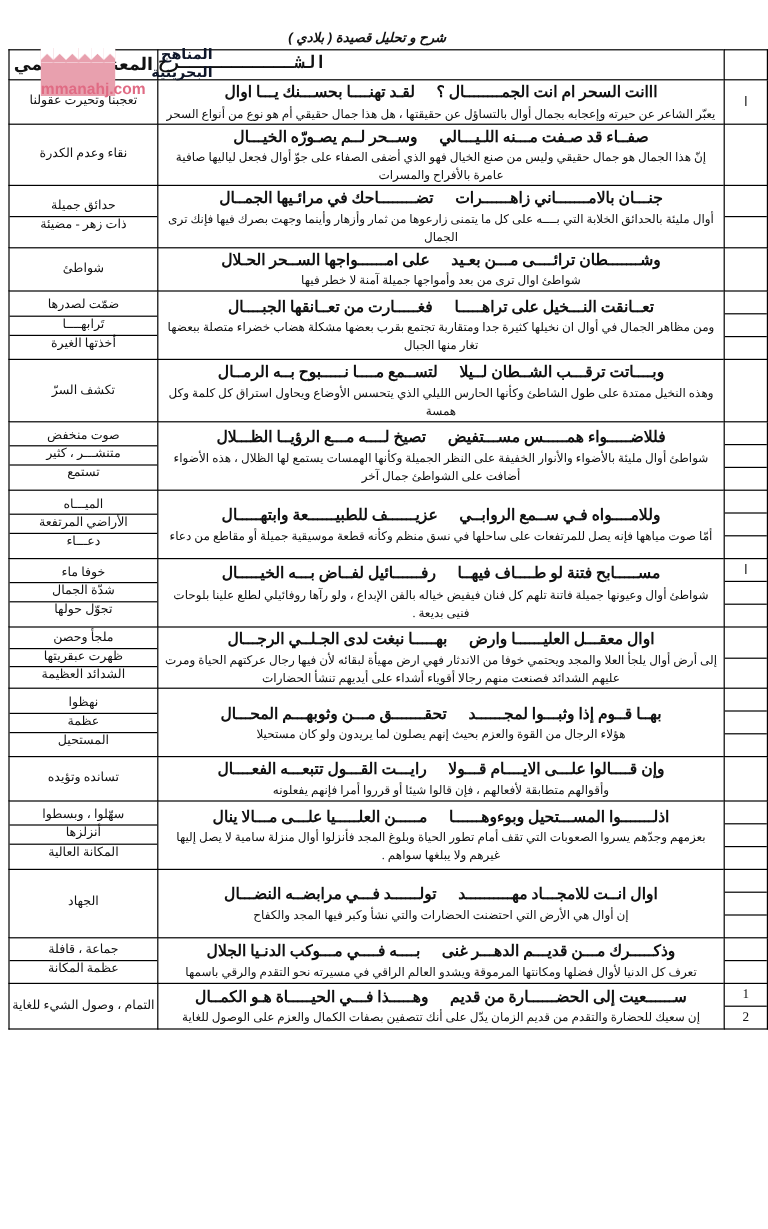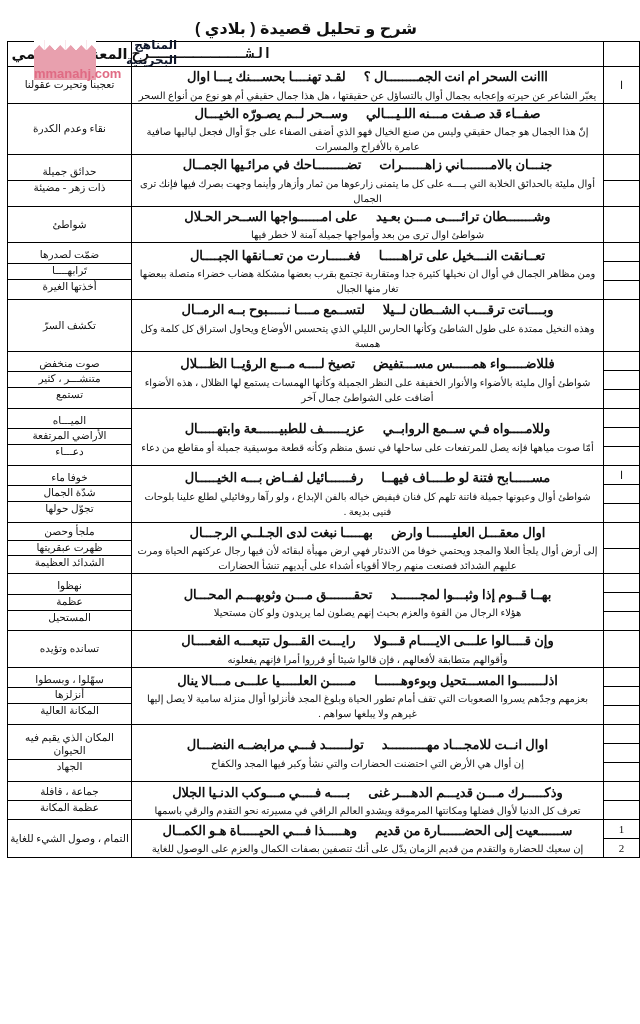--- a/index.html
+++ b/index.html
@@ -15,24 +15,25 @@
 
   
   .title-row{
     height:38px;
     display:flex;align-items:flex-end;justify-content:center;
     padding-bottom:3px;
   }
   .doc-title{
     font-family:"Liberation Sans","DejaVu Sans",sans-serif;
     font-weight:bold;
-    font-size:16px;
+    font-size:11px;
     letter-spacing:0px;
     white-space:nowrap;
     transform:translateX(-14px);
+    font-style:italic;
   }
 
   
   table.sheet{
     border-collapse:collapse;
     width:632px;
     margin:0 0 0 0;
     table-layout:fixed;
     direction:rtl;
   }
@@ -622,23 +623,20 @@
             <div class="verse">
               <span class="hemi">اوال انــت للامجـــاد مهــــــــــد</span>
               <span class="hemi">تولــــــد فـــي مرابضــه النضـــال</span>
             </div>
             <div class="prose">إن أوال هي الأرض التي احتضنت الحضارات والتي نشأ وكبر فيها المجد والكفاح</div>
           </td>
           <td class="lex">
             <table class="lexstack">
               <tbody>
                 <tr>
-                  <td>المكان الذي يقيم فيه الحيوان</td>
-                </tr>
-                <tr>
                   <td>الجهاد</td>
                 </tr>
               </tbody>
             </table>
           </td>
         </tr>
         <tr>
           <td class="mark">
             <table class="markstack">
               <tbody>

